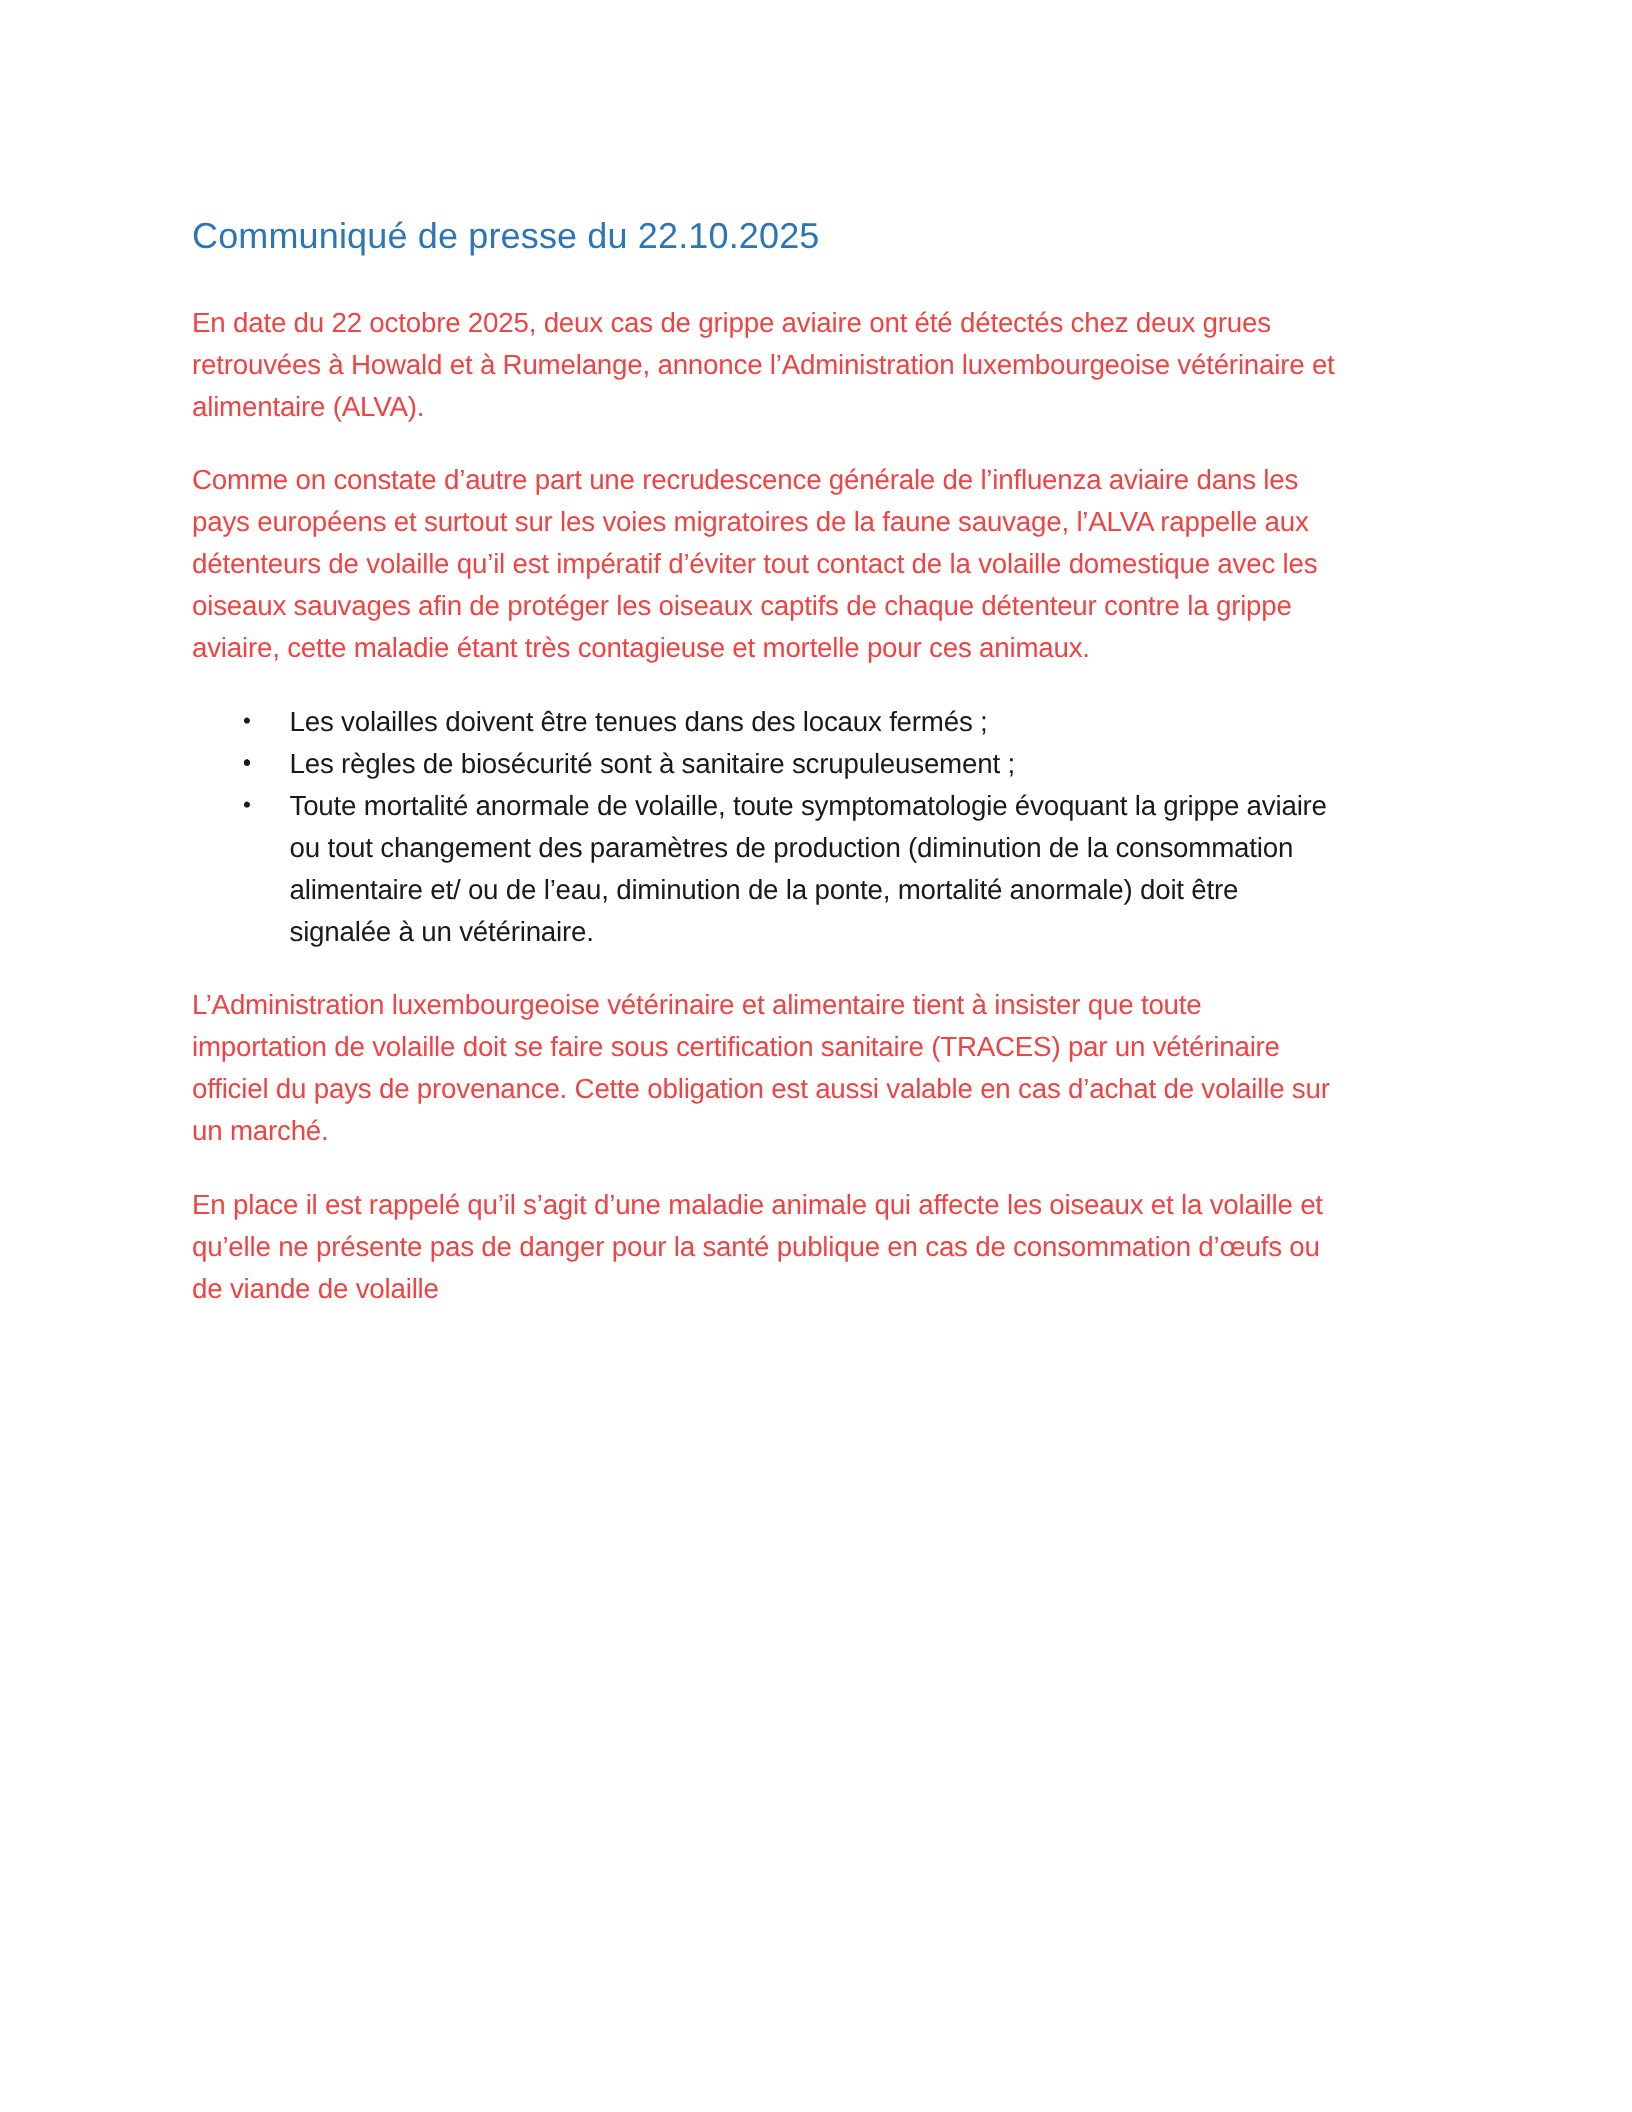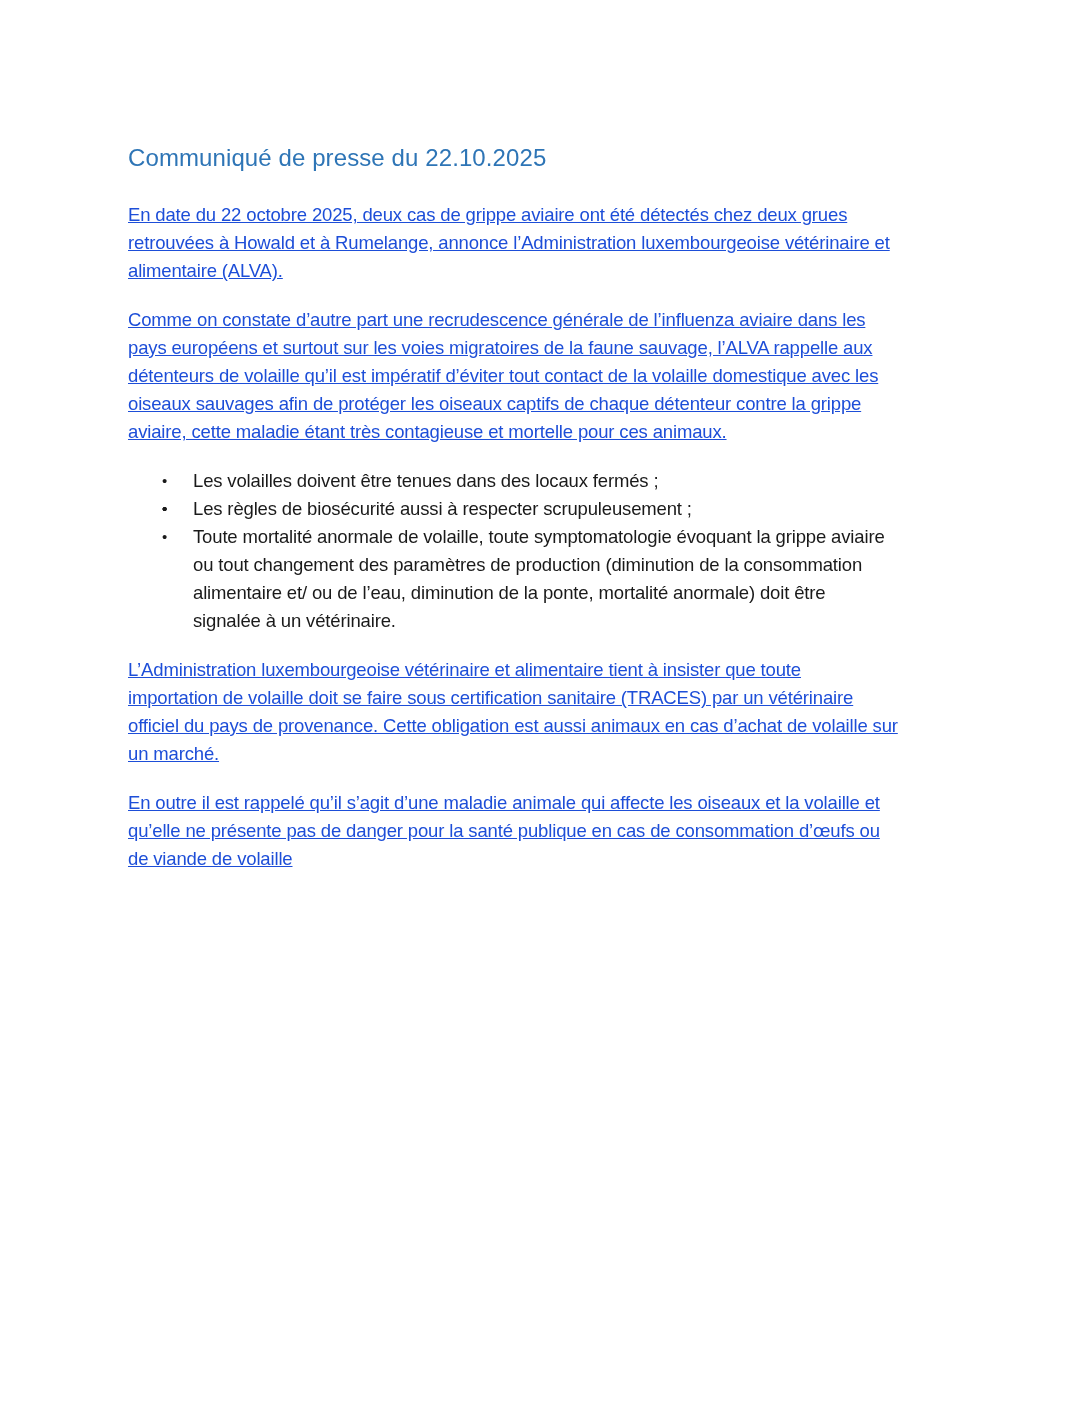--- a/index.html
+++ b/index.html
@@ -28,22 +28,21 @@
     font-weight: 400;
     color: #2e75b6;
     letter-spacing: 0.1px;
   }
   .para {
     margin: 0 0 21px 0;
     font-size: 18.5px;
     line-height: 28px;
     letter-spacing: -0.15px;
     white-space: pre-line;
-    color: #1d4ed8;
-    text-decoration: underline;
+    color: #ef4444;
   }
   .bullet-list {
     margin: 0 0 21px 0;
     padding: 0 0 0 32px;
     list-style: none;
   }
   .bullet-item {
     position: relative;
     padding-left: 33px;
     font-size: 18.5px;
@@ -88,33 +87,33 @@
       <span class="bullet-text">Les volailles doivent être tenues dans des locaux fermés ;</span>
     </li>
     <li class="bullet-item">
       <span class="bullet-dot">•</span>
     </li>
     <li class="bullet-item">
       <span class="bullet-dot">•</span>
     </li>
     <li class="bullet-item">
       <span class="bullet-dot">•</span>
-      <span class="bullet-text">Les règles de biosécurité aussi à respecter scrupuleusement ;</span>
+      <span class="bullet-text">Les règles de biosécurité sont à sanitaire scrupuleusement ;</span>
     </li>
     <li class="bullet-item">
       <span class="bullet-dot">•</span>
       <span class="bullet-text">Toute mortalité anormale de volaille, toute symptomatologie évoquant la grippe aviaire
 ou tout changement des paramètres de production (diminution de la consommation
 alimentaire et/ ou de l’eau, diminution de la ponte, mortalité anormale) doit être
 signalée à un vétérinaire.</span>
     </li>
   </ul>
 
   <p class="para">L’Administration luxembourgeoise vétérinaire et alimentaire tient à insister que toute
 importation de volaille doit se faire sous certification sanitaire (TRACES) par un vétérinaire
-officiel du pays de provenance. Cette obligation est aussi animaux en cas d’achat de volaille sur
+officiel du pays de provenance. Cette obligation est aussi valable en cas d’achat de volaille sur
 un marché.</p>
 
-  <p class="para">En outre il est rappelé qu’il s’agit d’une maladie animale qui affecte les oiseaux et la volaille et
+  <p class="para">En place il est rappelé qu’il s’agit d’une maladie animale qui affecte les oiseaux et la volaille et
 qu’elle ne présente pas de danger pour la santé publique en cas de consommation d’œufs ou
 de viande de volaille</p>
 
 </div>
 
 </body></html>

